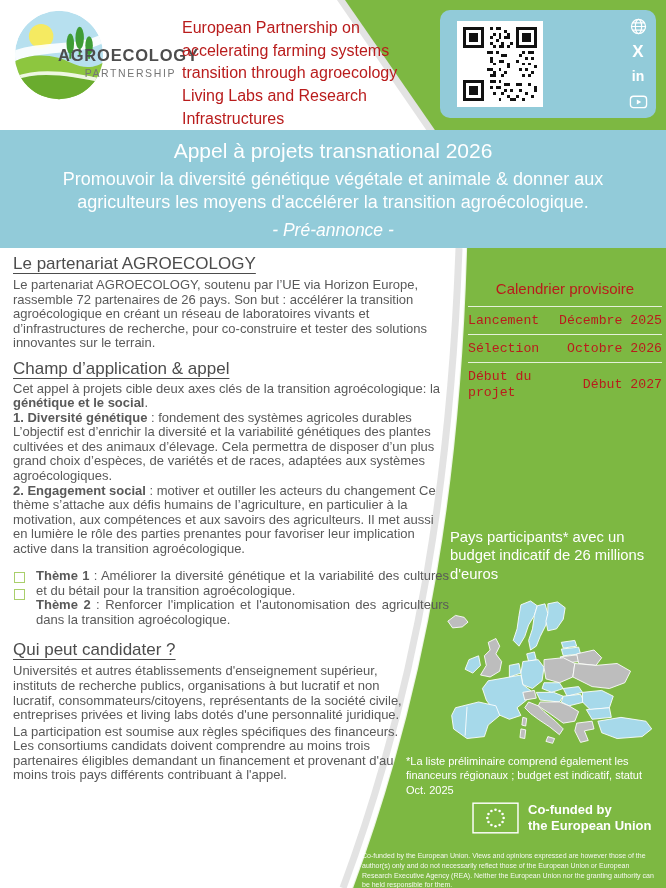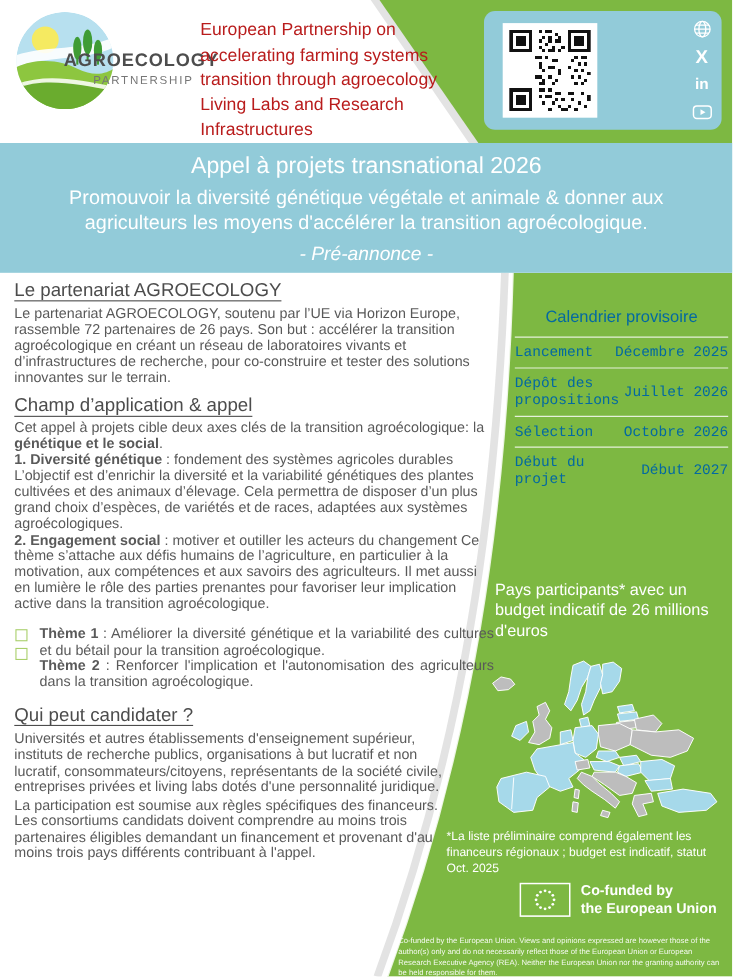--- a/index.html
+++ b/index.html
@@ -54,21 +54,21 @@
   .themes { position:relative; margin-top:13px; padding-left:23px; width:436px; }
   .theme-box { position:absolute; left:1px; width:11px; height:11px;
     border:1.5px solid #a9cf6b; background:#fff; }
   .tb1 { top:3px; } .tb2 { top:20px; }
   .theme-p { text-align:justify; }
   .h-cand { margin:13px 0 4px; }
   .p-cand1 { width:400px; margin-bottom:2px; }
   .p-cand2 { width:404px; }
 
   .sidebar-text { color:#fff; }
-  .calendar { position:absolute; left:468px; top:32px; width:194px; color:#0369a1; }
+  .calendar { position:absolute; left:468px; top:32px; width:194px; color:#b91c1c; }
   .cal-head { text-align:center; font-size:15px; padding-bottom:9px; }
   .cal-row { display:flex; justify-content:space-between; align-items:center;
     border-top:1px solid rgba(255,255,255,.8); padding:6px 0; font-size:13.2px;font-family:Liberation Mono, monospace; }
   .cal-label { width:102px; line-height:1.15; }
   .cal-value { text-align:right; white-space:nowrap; }
   .budget-note { position:absolute; left:450px; top:280px; width:212px;
     color:#fff; font-size:14.8px; line-height:1.25; text-align:left; }
   .map { position:absolute; left:424px; top:352px; width:240px; height:152px; }
   .map svg { width:100%; height:100%; }
   .footnote { position:absolute; left:406px; top:506px; width:254px;
@@ -191,24 +191,20 @@
       <p class="p-cand1">Universités et autres établissements d'enseignement supérieur, instituts de recherche publics, organisations à but lucratif et non lucratif, consommateurs/citoyens, représentants de la société civile, entreprises privées et living labs dotés d'une personnalité juridique.</p>
       <p class="p-cand2">La participation est soumise aux règles spécifiques des financeurs. Les consortiums candidats doivent comprendre au moins trois partenaires éligibles demandant un financement et provenant d'au moins trois pays différents contribuant à l'appel.</p>
 
     </div>
 
     <div class="calendar sidebar-text">
       <div class="cal-head">Calendrier provisoire</div>
       <div class="cal-row">
         <span class="cal-label">Lancement</span>
         <span class="cal-value">Décembre 2025</span>
-      </div>
-      <div class="cal-row">
-        <span class="cal-label">Dépôt des propositions</span>
-        <span class="cal-value">Juillet 2026</span>
       </div>
       <div class="cal-row">
         <span class="cal-label">Sélection</span>
         <span class="cal-value">Octobre 2026</span>
       </div>
       <div class="cal-row">
         <span class="cal-label">Début du projet</span>
         <span class="cal-value">Début 2027</span>
       </div>
     </div>

